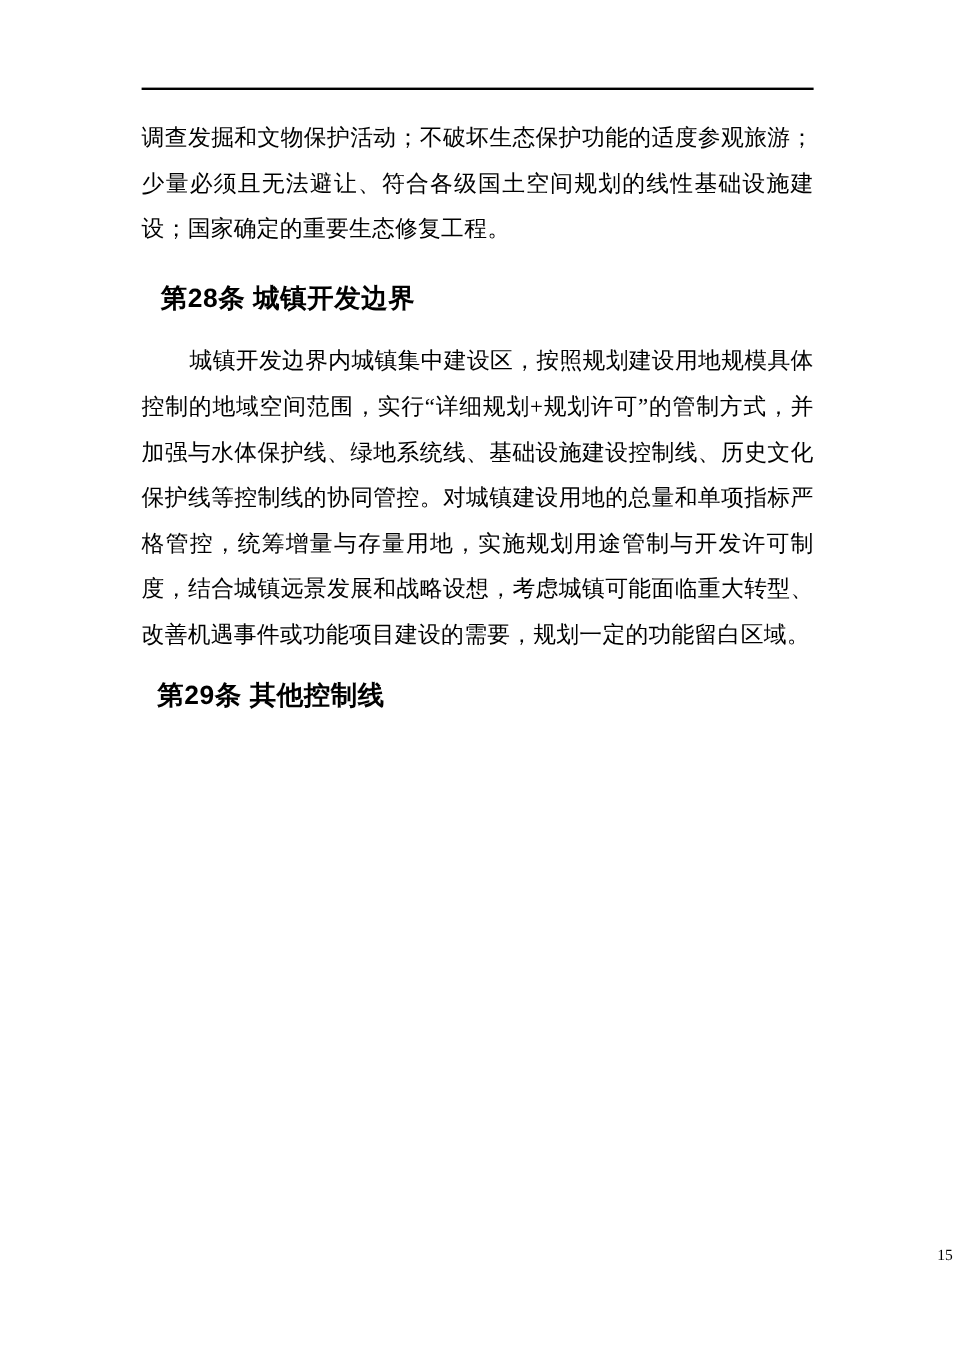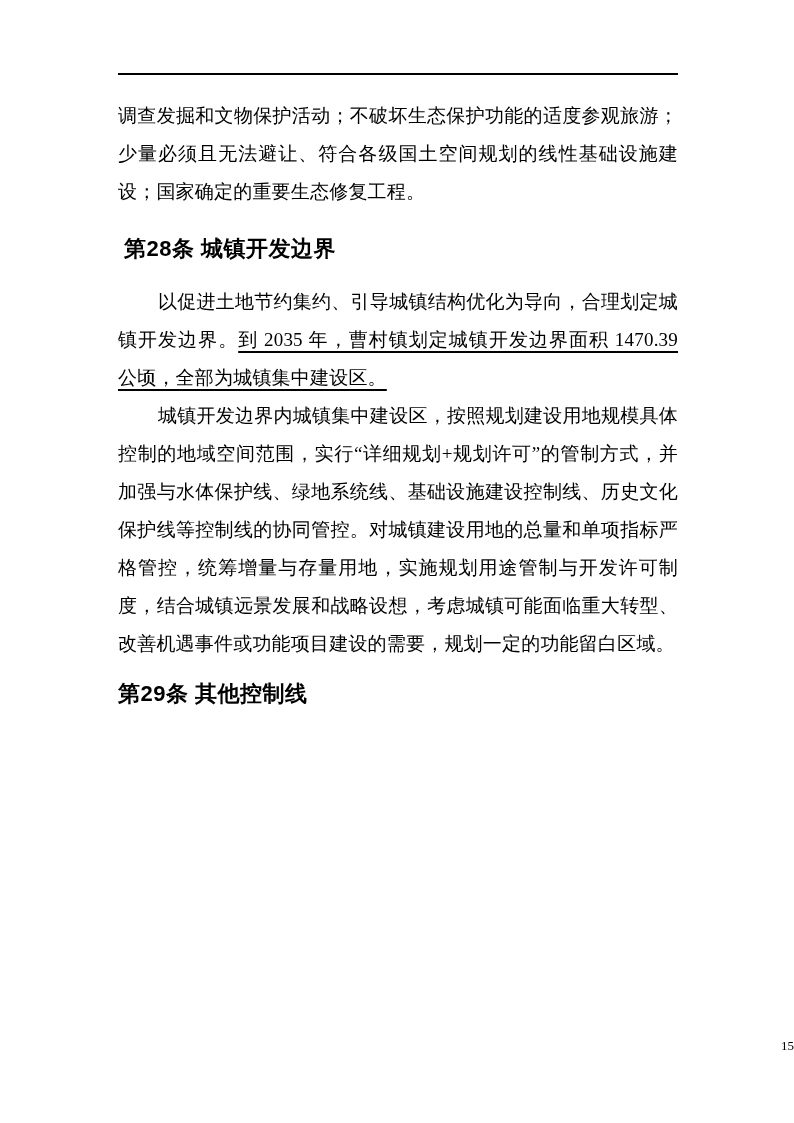--- a/index.html
+++ b/index.html
@@ -32,22 +32,22 @@
     letter-spacing: 0.2px;
   }
   p.indent { text-indent: 40px; }
   h2.section-heading {
     font-family: "Liberation Sans", "DejaVu Sans", sans-serif;
     font-weight: bold;
     font-size: 22px;
     line-height: 30px;
     letter-spacing: 0.5px;
   }
-  h2.h28 { margin: 23px 0 19px 6px; }
-  h2.h29 { margin: 16px 0 17px 0; }
+  h2.h28 { margin: 23px 0 19px 16px; }
+  h2.h29 { margin: 16px 0 17px 13px; }
   .ul {
     text-decoration: underline;
     text-underline-offset: 5px;
     text-decoration-thickness: 1.5px;
   }
   .page-number {
     position: absolute;
     top: 1038px;
     left: 0;
     width: 100%;
@@ -61,21 +61,20 @@
 
 <div class="page">
   <div class="content">
 
     <div class="header-rule"></div>
 
     <p class="body">调查发掘和文物保护活动；不破坏生态保护功能的适度参观旅游；少量必须且无法避让、符合各级国土空间规划的线性基础设施建设；国家确定的重要生态修复工程。</p>
 
     <h2 class="section-heading h28">第28条 城镇开发边界</h2>
 
-    <p class="body indent"><span>以促进土地节约集约、引导城镇结构优化为导向，合理划定城镇开发边界。</span><span class="ul">到 2035 年，曹村镇划定城镇开发边界面积 1470.39 公顷，全部为城镇集中建设区。</span></p>
 
     <p class="body indent">城镇开发边界内城镇集中建设区，按照规划建设用地规模具体控制的地域空间范围，实行“详细规划+规划许可”的管制方式，并加强与水体保护线、绿地系统线、基础设施建设控制线、历史文化保护线等控制线的协同管控。对城镇建设用地的总量和单项指标严格管控，统筹增量与存量用地，实施规划用途管制与开发许可制度，结合城镇远景发展和战略设想，考虑城镇可能面临重大转型、改善机遇事件或功能项目建设的需要，规划一定的功能留白区域。</p>
 
     <h2 class="section-heading h29">第29条 其他控制线</h2>
 
 
 
   </div>
 
   <div class="page-number">15</div>

